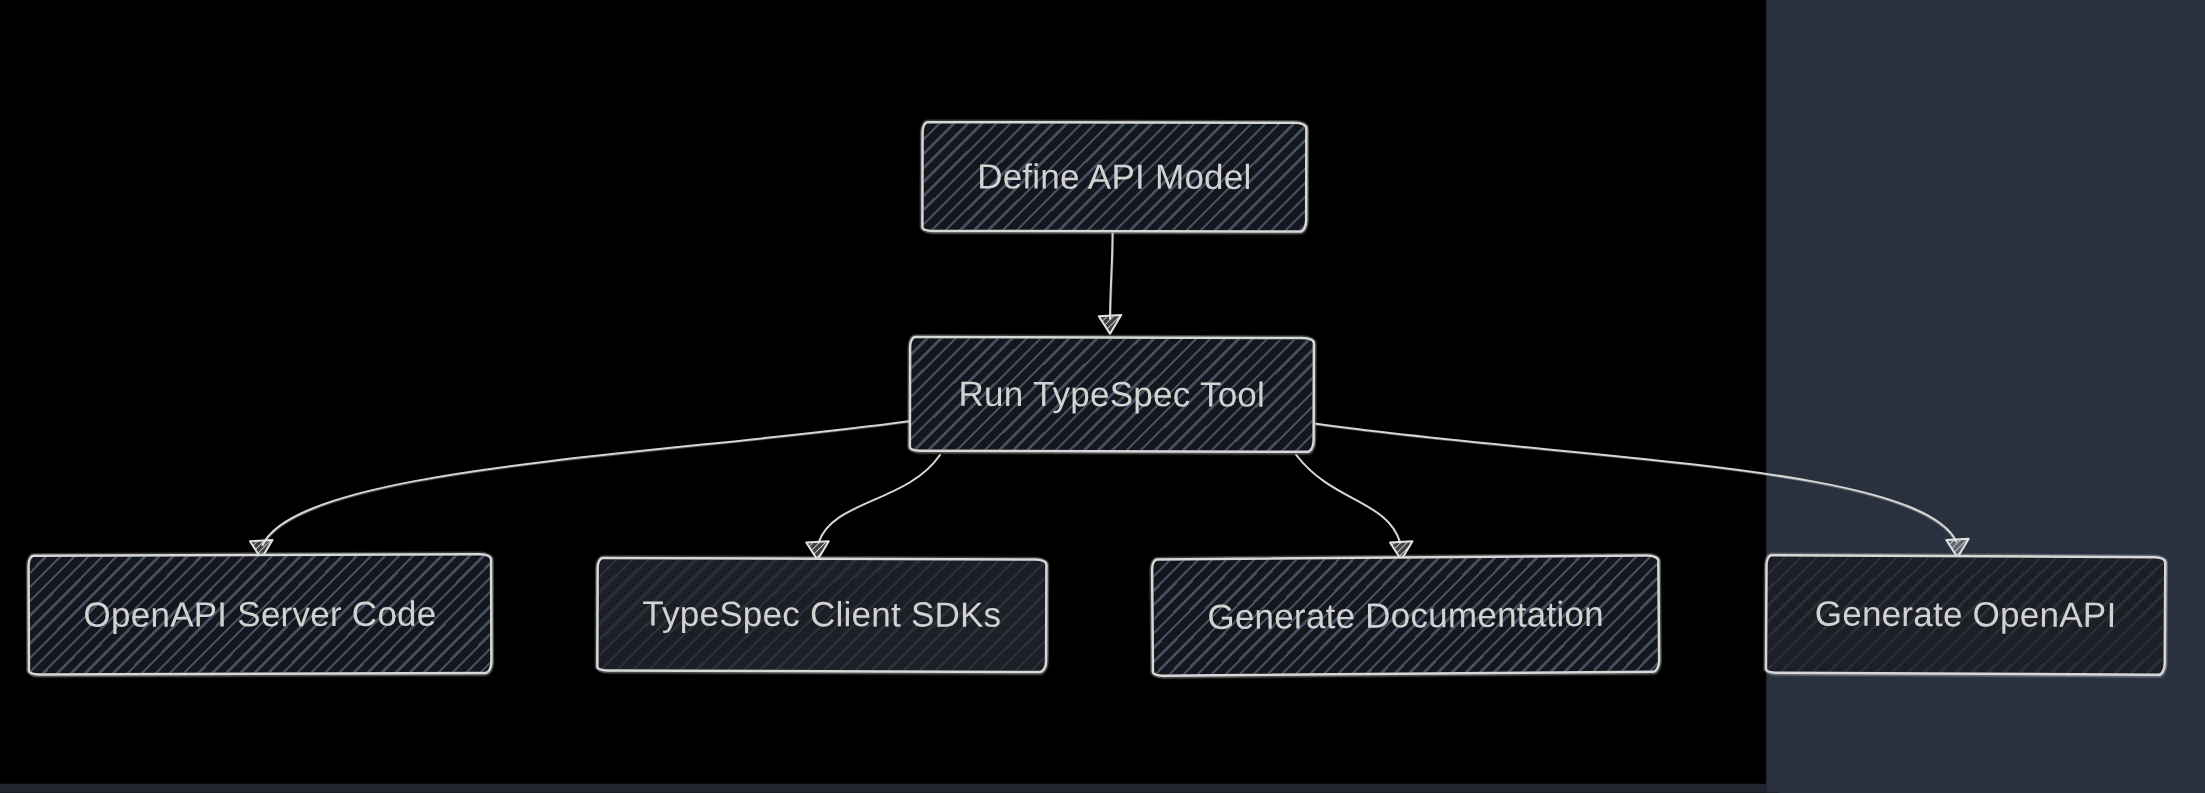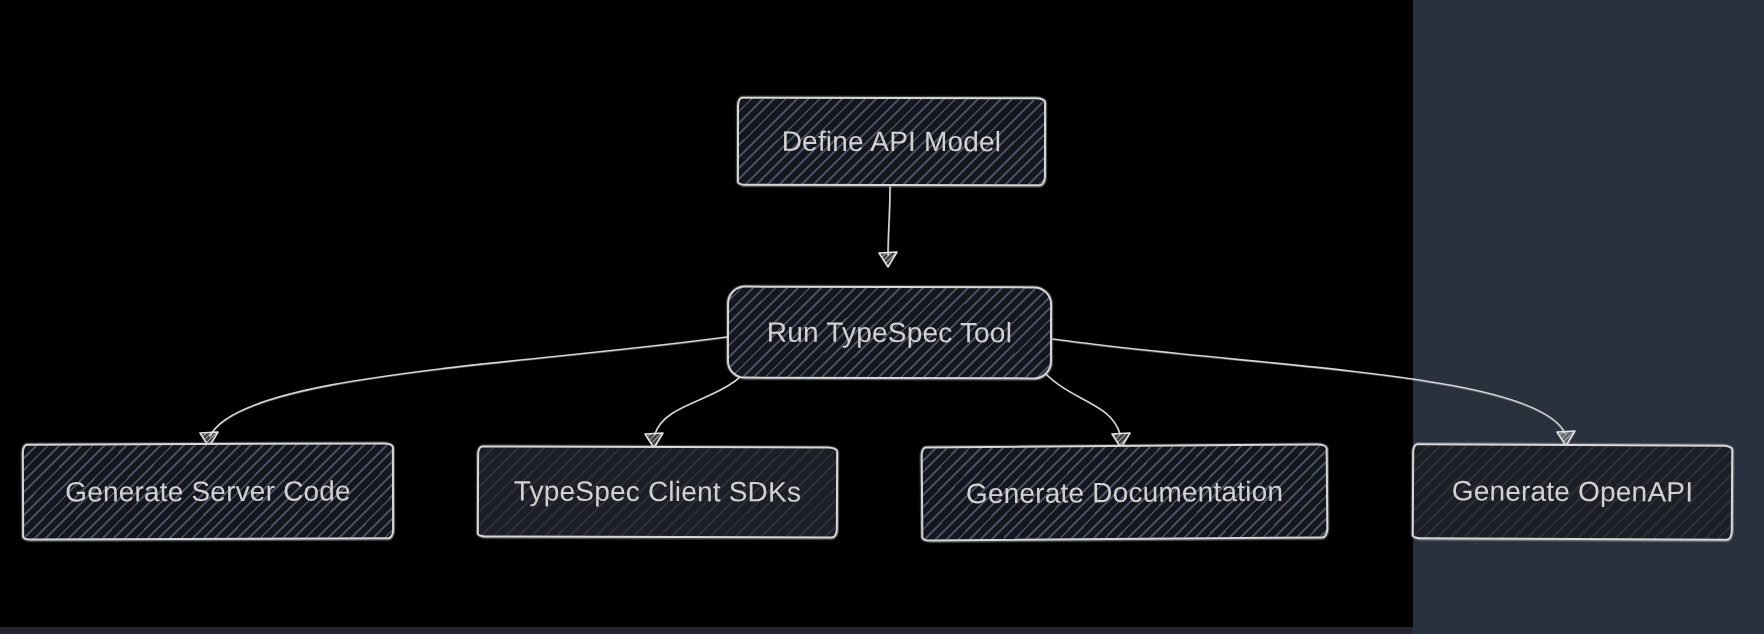--- a/index.html
+++ b/index.html
@@ -56,21 +56,21 @@
     background-color: #14171d;
     background-image: repeating-linear-gradient(135deg, rgba(118,132,160,.5) 0 2px, transparent 2px 8px);
     text-align: center;
     white-space: nowrap;
   }
   .node.subtle {
     background-color: #1c1f26;
     background-image: repeating-linear-gradient(135deg, rgba(118,132,160,.16) 0 2px, transparent 2px 9px);
   }
   .n-define  { left: 737px;  top: 97px;  width: 309px; height: 89px; transform: rotate(0.1deg); }
-  .n-run     { left: 727px;  top: 286px; width: 325px; height: 93px; transform: rotate(0.15deg); border-radius: 18px; }
+  .n-run     { left: 727px;  top: 269px; width: 325px; height: 93px; transform: rotate(0.15deg); }
   .n-server  { left: 22px;   top: 443px; width: 372px; height: 97px; transform: rotate(-0.2deg); }
   .n-sdks    { left: 477px;  top: 446px; width: 361px; height: 92px; transform: rotate(0.2deg); }
   .n-docs    { left: 921px;  top: 445px; width: 407px; height: 95px; transform: rotate(-0.45deg); }
   .n-openapi { left: 1412px; top: 444px; width: 321px; height: 96px; transform: rotate(0.3deg); }
   .bottom-edge {
     position: absolute;
     left: 0; bottom: 0;
     width: 100%;
     height: 7px;
     background: #232630;
@@ -127,21 +127,21 @@
 
   <div class="node n-define">
     <span>Define API Model</span>
   </div>
 
   <div class="node n-run">
     <span>Run TypeSpec Tool</span>
   </div>
 
   <div class="node n-server">
-    <span>Generate Server Code</span>
+    <span>OpenAPI Server Code</span>
   </div>
 
   <div class="node subtle n-sdks">
     <span>TypeSpec Client SDKs</span>
   </div>
 
   <div class="node n-docs">
     <span>Generate Documentation</span>
   </div>
 

